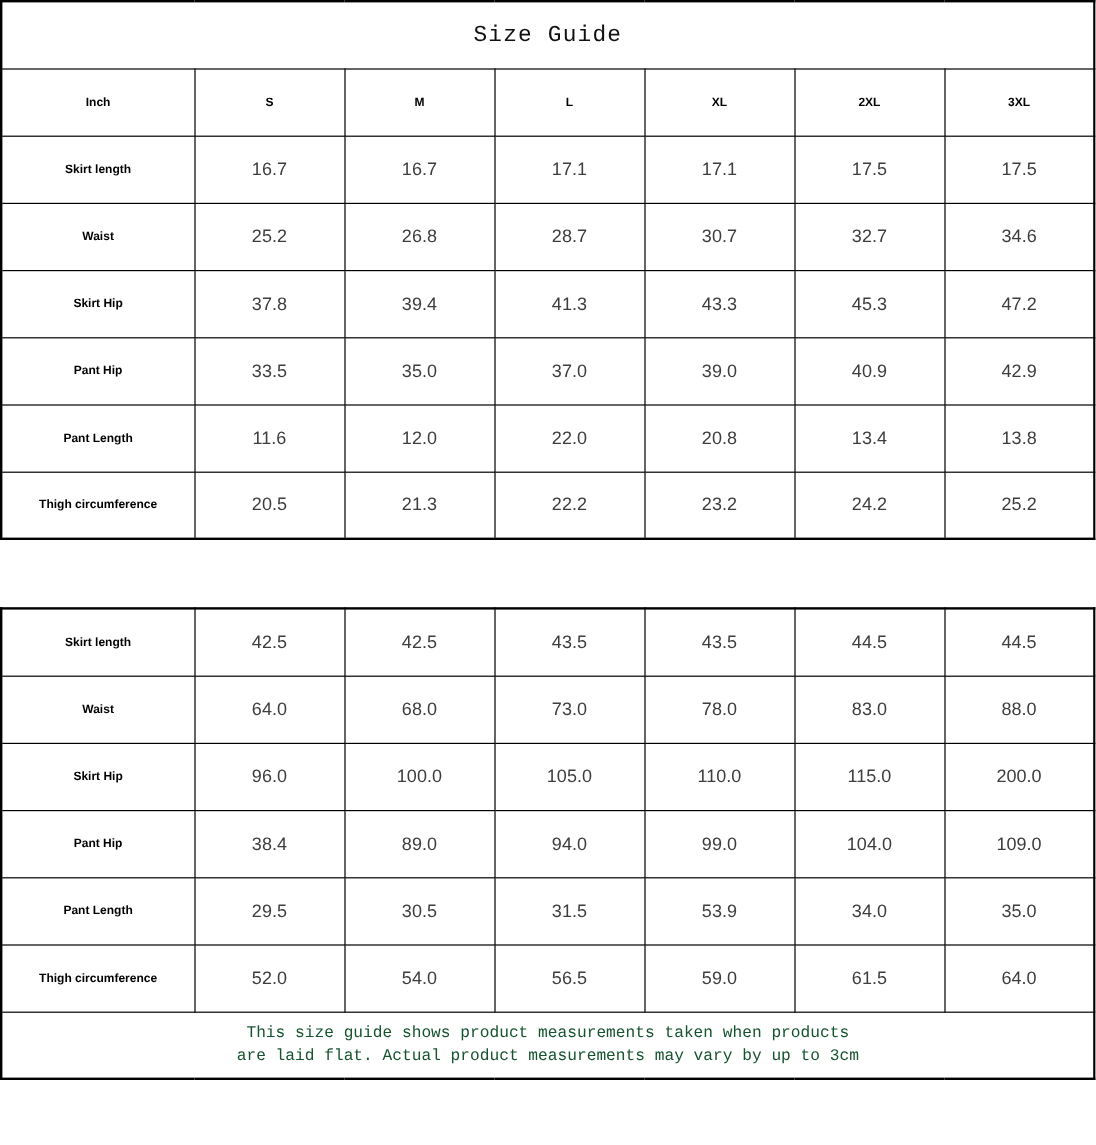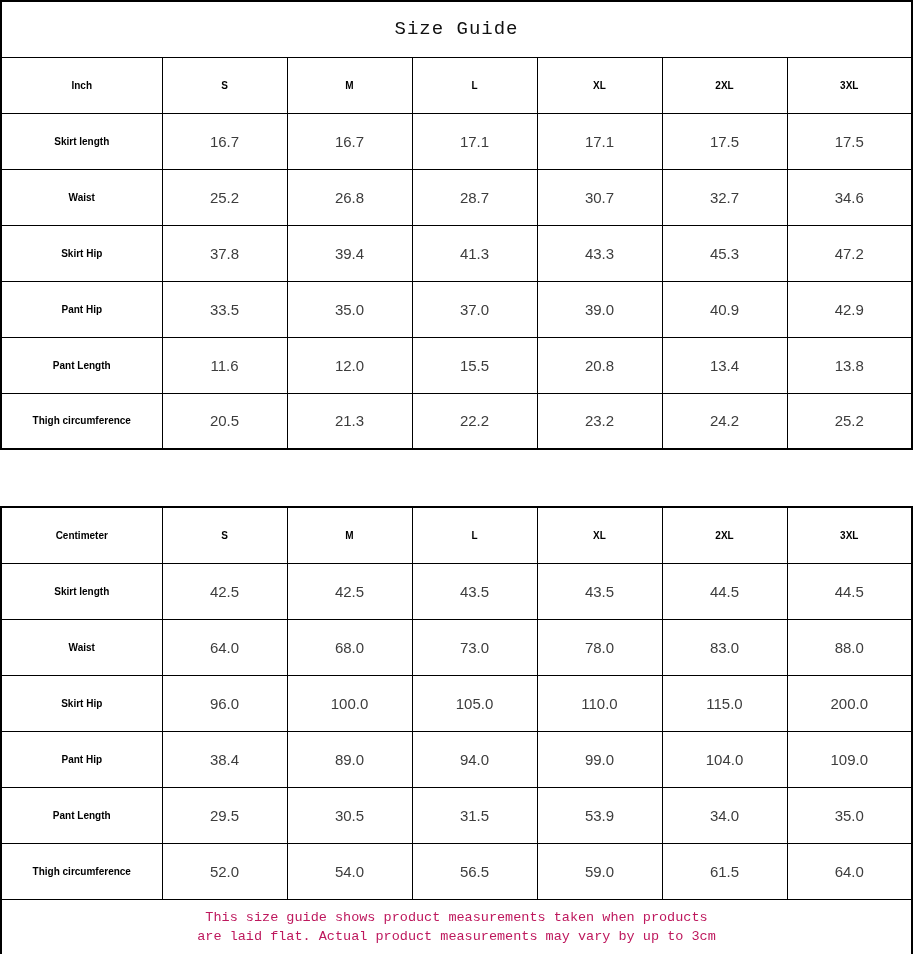--- a/index.html
+++ b/index.html
@@ -52,21 +52,21 @@
     color: #3d3d3d;
   }
   .table-gap {
     height: 56px;
     background: #ffffff;
   }
   .footer-cell {
     font-family: "Liberation Mono", "DejaVu Sans Mono", monospace;
     font-size: 13.5px;
     font-weight: 400;
-    color: #be185d;
+    color: #14532d;
     line-height: 19px;
     height: 56px;
   }
 </style>
 </head>
 <body>
 
 <div class="page">
 
   <table class="size-table">
@@ -127,21 +127,21 @@
           <td class="value-cell">35.0</td>
           <td class="value-cell">37.0</td>
           <td class="value-cell">39.0</td>
           <td class="value-cell">40.9</td>
           <td class="value-cell">42.9</td>
         </tr>
         <tr>
           <th>Pant Length</th>
           <td class="value-cell">11.6</td>
           <td class="value-cell">12.0</td>
-          <td class="value-cell">15.5</td>
+          <td class="value-cell">22.0</td>
           <td class="value-cell">20.8</td>
           <td class="value-cell">13.4</td>
           <td class="value-cell">13.8</td>
         </tr>
         <tr>
           <th>Thigh circumference</th>
           <td class="value-cell">20.5</td>
           <td class="value-cell">21.3</td>
           <td class="value-cell">22.2</td>
           <td class="value-cell">23.2</td>
@@ -157,29 +157,20 @@
     <colgroup>
       <col class="label-col">
       <col class="size-col">
         <col class="size-col">
         <col class="size-col">
       <col class="size-col">
         <col class="size-col">
         <col class="size-col">
     </colgroup>
     <tbody>
-        <tr>
-          <th>Centimeter</th>
-          <th>S</th>
-          <th>M</th>
-          <th>L</th>
-          <th>XL</th>
-          <th>2XL</th>
-          <th>3XL</th>
-        </tr>
         <tr>
           <th>Skirt length</th>
           <td class="value-cell">42.5</td>
           <td class="value-cell">42.5</td>
           <td class="value-cell">43.5</td>
           <td class="value-cell">43.5</td>
           <td class="value-cell">44.5</td>
           <td class="value-cell">44.5</td>
         </tr>
         <tr>

